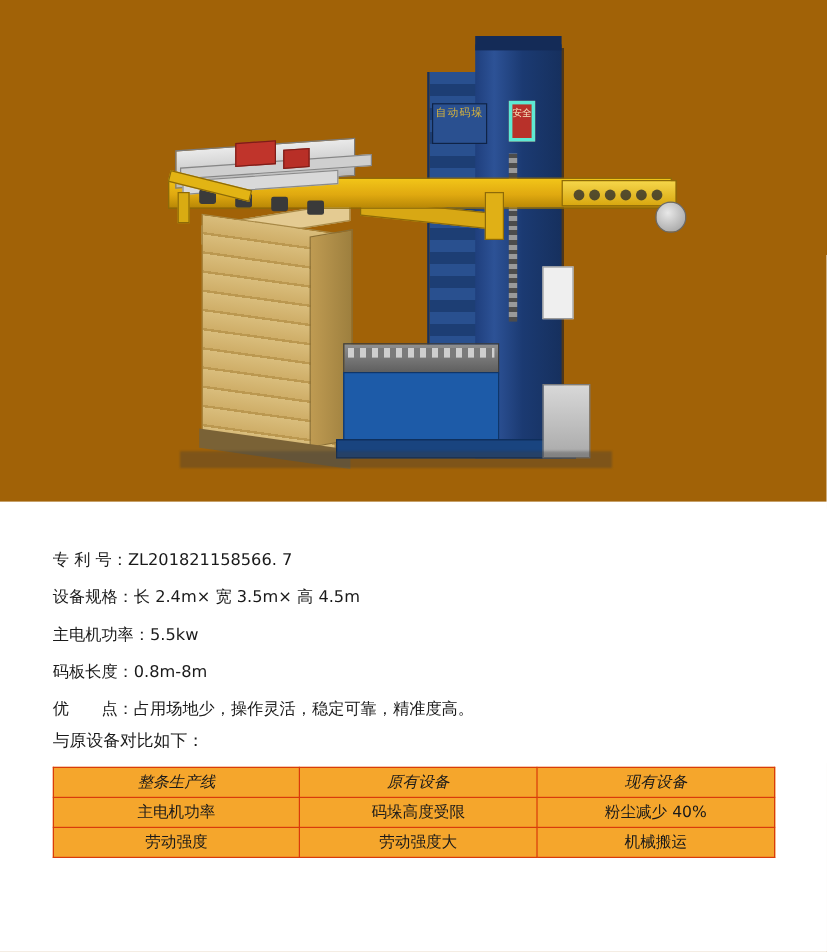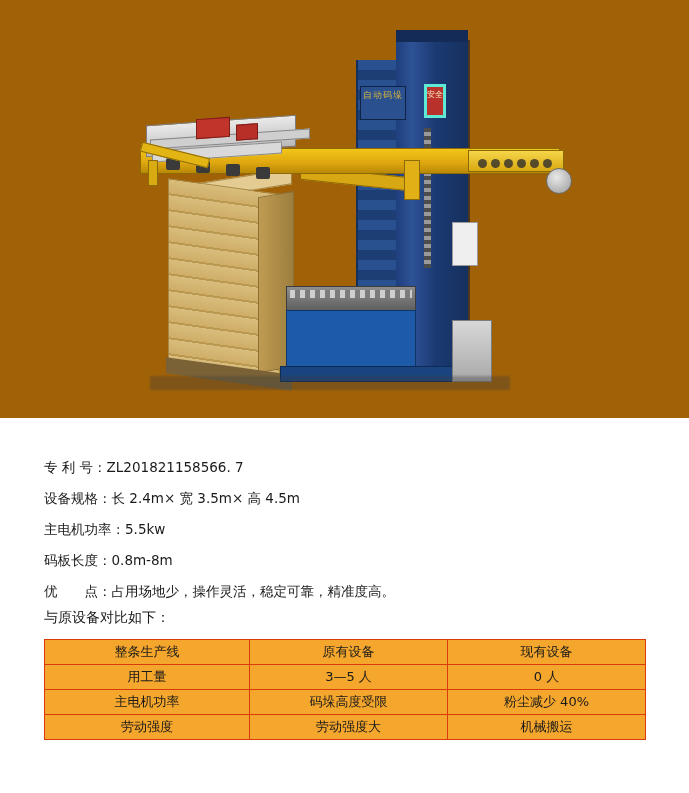--- a/index.html
+++ b/index.html
@@ -224,21 +224,21 @@
   table.compare td {
     border: 1px solid #d93b0a;
     height: 25px;
     text-align: center;
     vertical-align: middle;
     font-size: 13px;
     color: #1a1a1a;
     font-family: "DejaVu Sans", sans-serif;
     background: #f5a62c;
   }
-  table.compare tr.head td { background: #f5a62c; }
+  table.compare tr.head td { background: #f5a62c; font-style: italic; }
   .col-a { width: 205px; }
   .col-b { width: 198px; }
   .col-c { width: 198px; }
 </style>
 </head>
 <body>
 
 <div id="page">
 
   <div class="photo-area">
@@ -314,25 +314,20 @@
       <colgroup>
         <col class="col-a">
           <col class="col-b">
           <col class="col-c">
       </colgroup>
       <tbody>
         <tr class="head">
           <td>整条生产线</td>
           <td>原有设备</td>
           <td>现有设备</td>
-        </tr>
-        <tr>
-          <td>用工量</td>
-          <td>3—5 人</td>
-          <td>0 人</td>
         </tr>
         <tr>
           <td>主电机功率</td>
           <td>码垛高度受限</td>
           <td>粉尘减少 40%</td>
         </tr>
         <tr>
           <td>劳动强度</td>
           <td>劳动强度大</td>
           <td>机械搬运</td>

